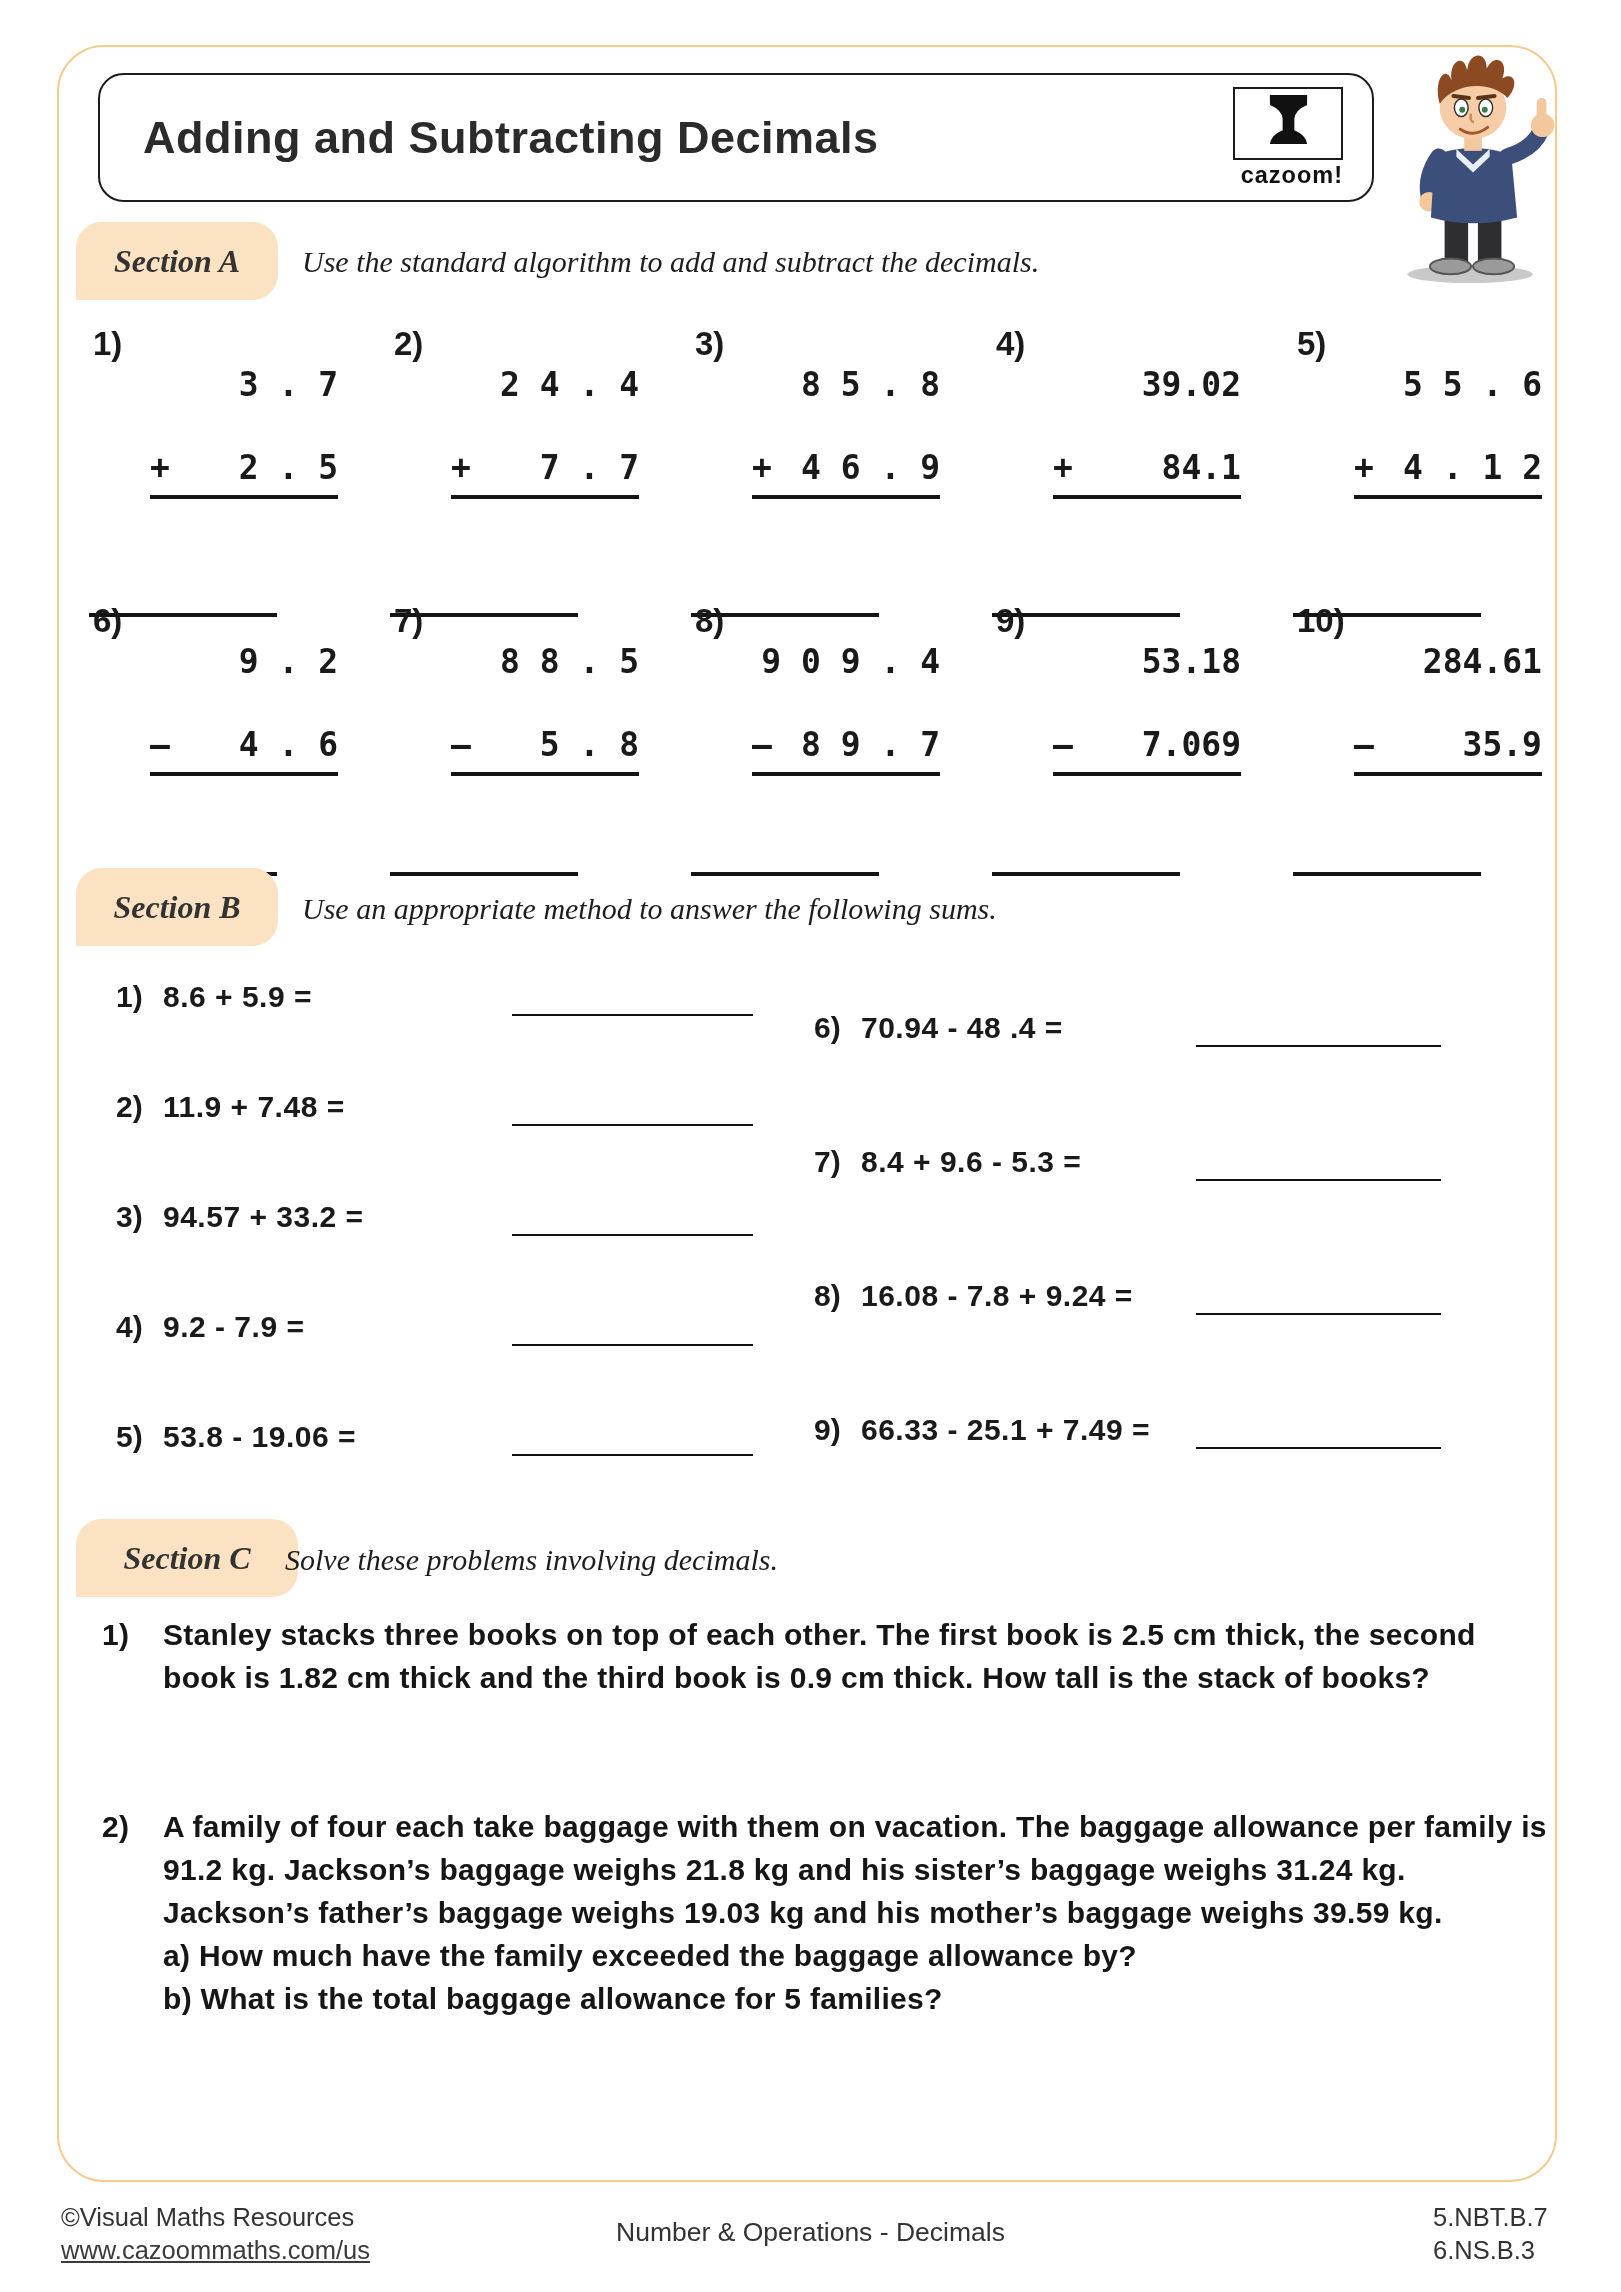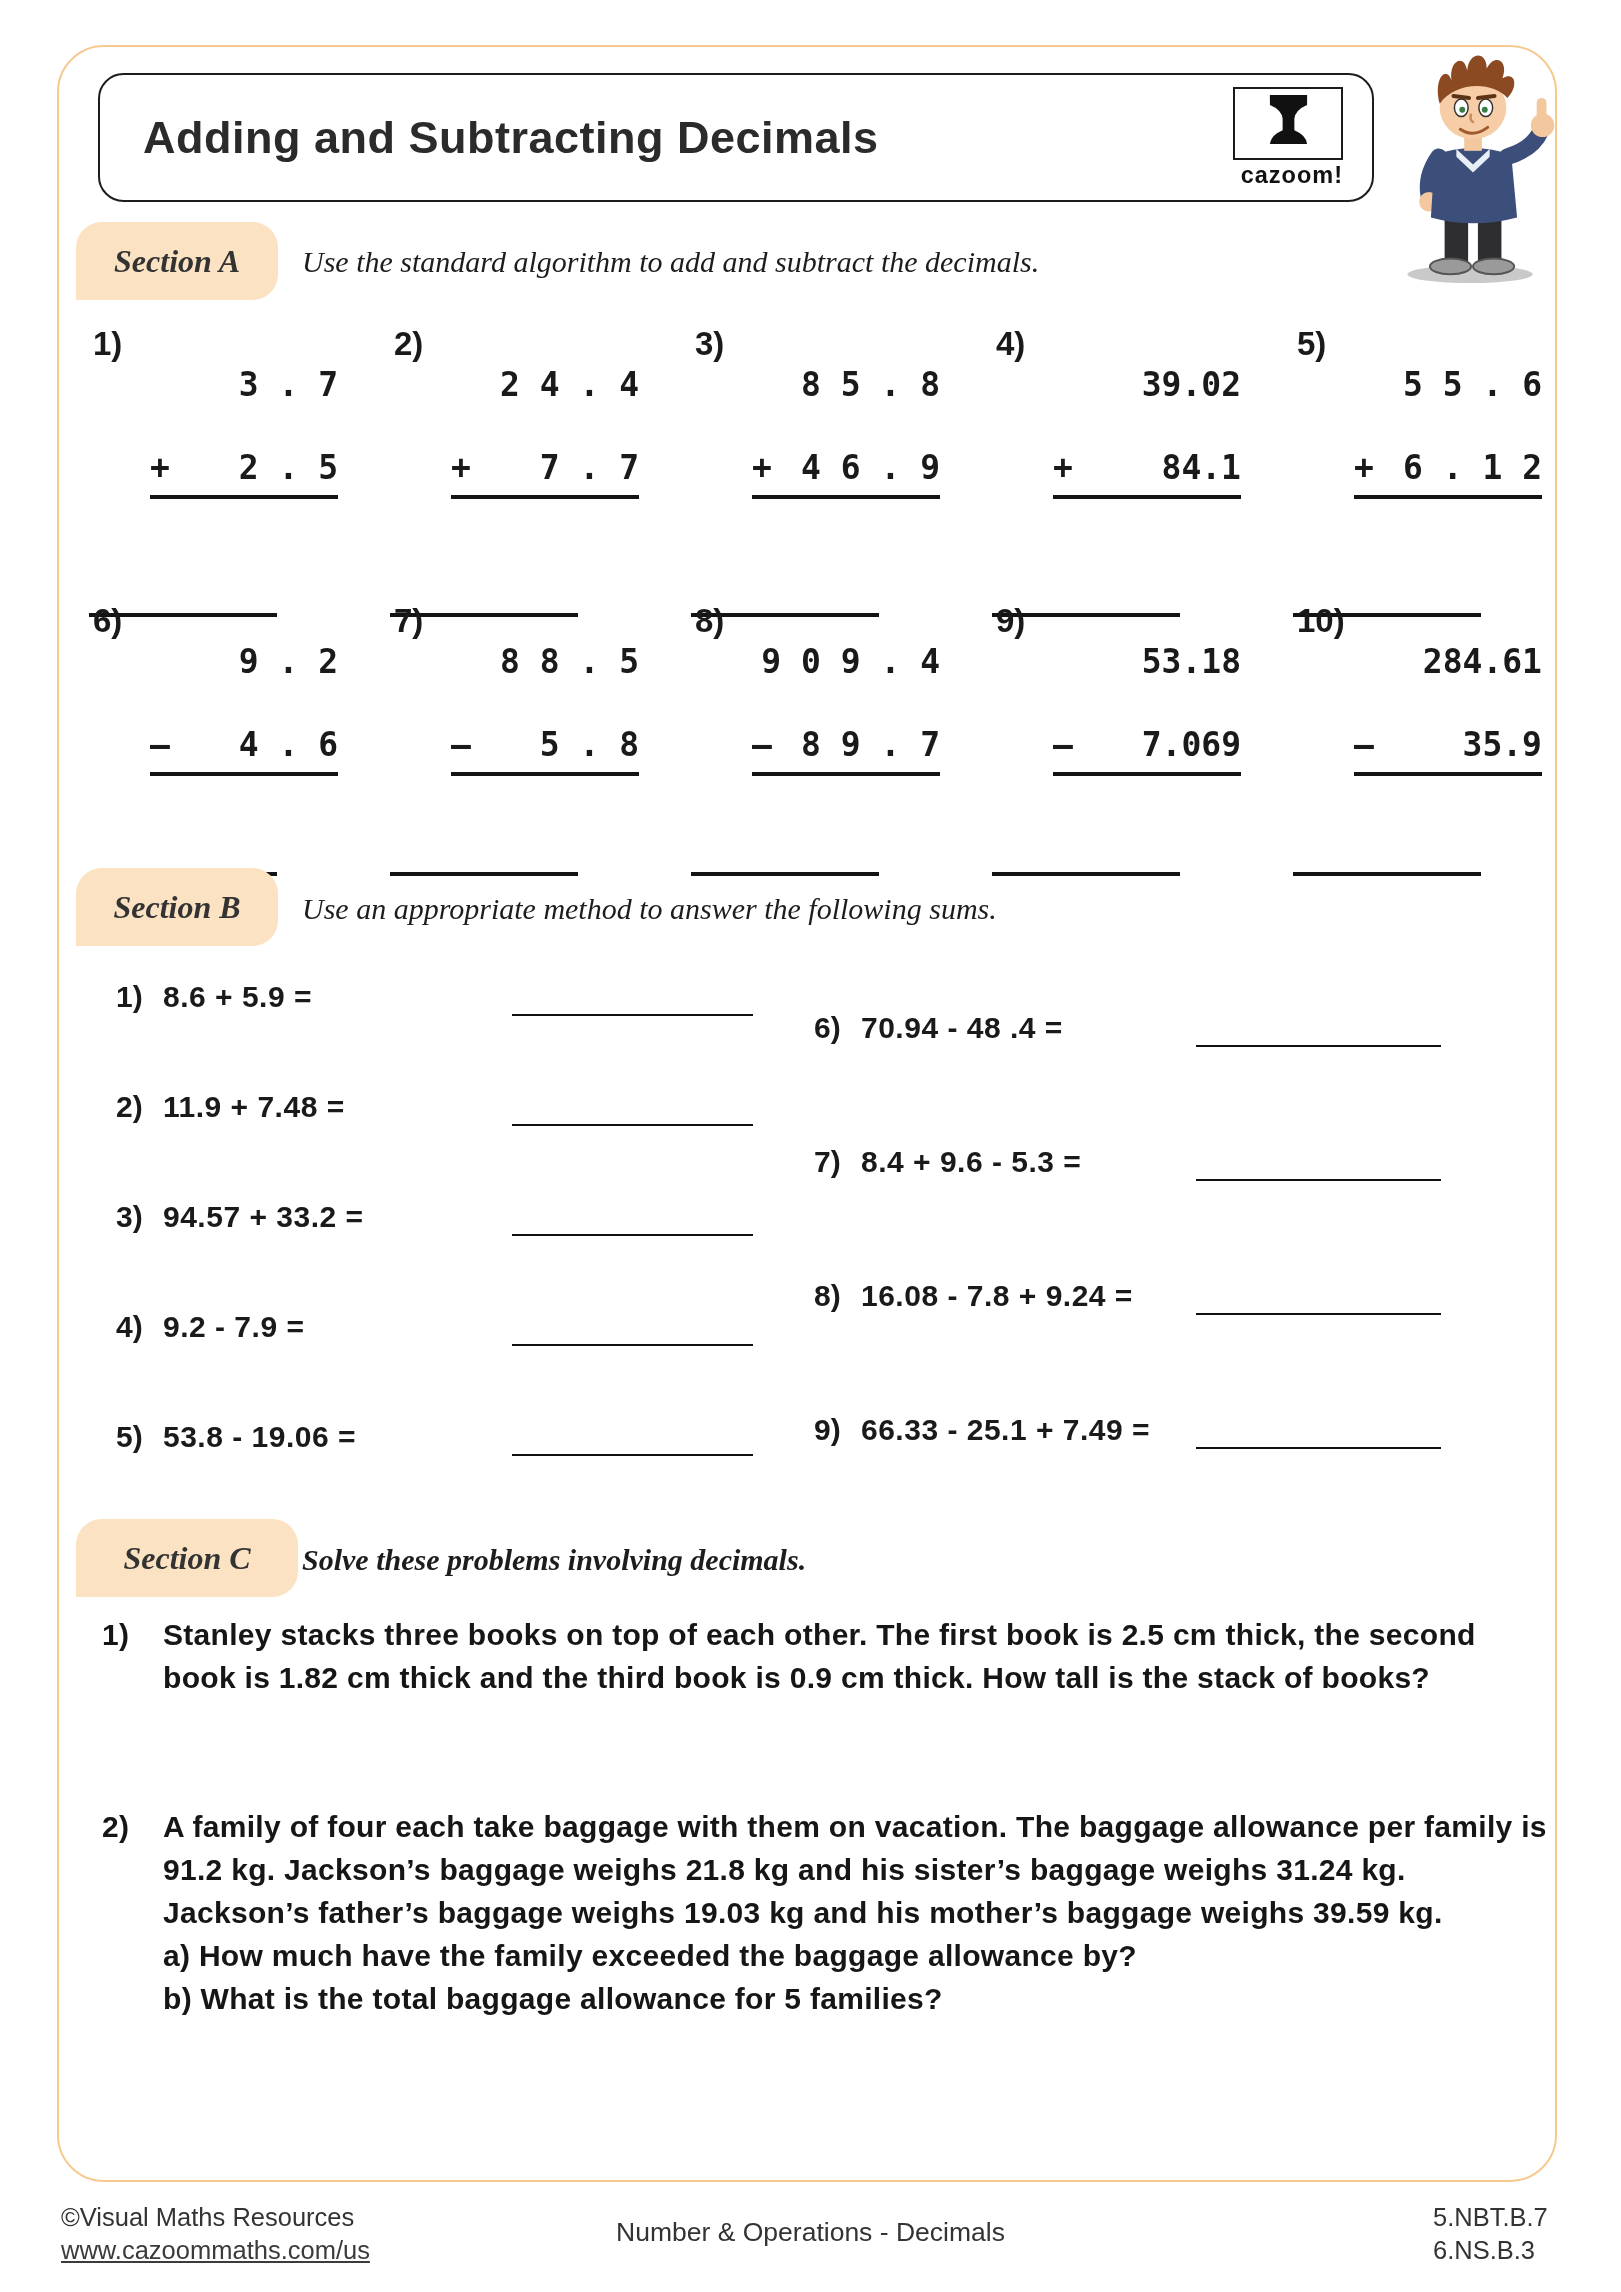--- a/index.html
+++ b/index.html
@@ -31,21 +31,21 @@
   }
   #badge-a { left:76px; top:222px; width:202px; height:78px; }
   #badge-b { left:76px; top:868px; width:202px; height:78px; }
   #badge-c { left:76px; top:1519px; width:222px; height:78px; }
   .instruction {
     position:absolute; font-family:"Liberation Serif", serif; font-style:italic;
     font-size:30px; color:#1d1d1d; white-space:nowrap;
   }
   #instr-a { left:302px; top:245px; }
   #instr-b { left:302px; top:892px; }
-  #instr-c { left:302px; top:1543px;font-weight:bold; }
+  #instr-c { left:285px; top:1543px; }
   
   .vrow { position:absolute; left:93px; width:1449px; display:flex; justify-content:space-between; }
   #vrow-1 { top:323px; }
   #vrow-2 { top:600px; }
   .vprob { display:flex; width:245px; box-sizing:border-box; }
   .vnum { width:57px; flex:none; font-size:33px; font-weight:bold; padding-top:2px; }
   .vcol { flex:1; }
   .vtop, .vbot {
     font-family:"DejaVu Sans Mono", monospace; font-weight:bold; font-size:33px;
     line-height:43px; color:#1a1a1a;margin-top:40px;
@@ -186,21 +186,21 @@
         <div class="vrule"></div>
         <div class="varule"></div>
       </div>
     </div>
     <div class="vprob">
       <div class="vnum">5)</div>
       <div class="vcol">
         <div class="vtop">5 5 . 6</div>
         <div class="vbot">
             <span class="vop">+</span>
-            <span>6 . 1 2</span>
+            <span>4 . 1 2</span>
           </div>
         <div class="vrule"></div>
         <div class="varule"></div>
       </div>
     </div>
   </div>
 
   <div class="vrow" id="vrow-2">
     <div class="vprob">
       <div class="vnum">6)</div>

